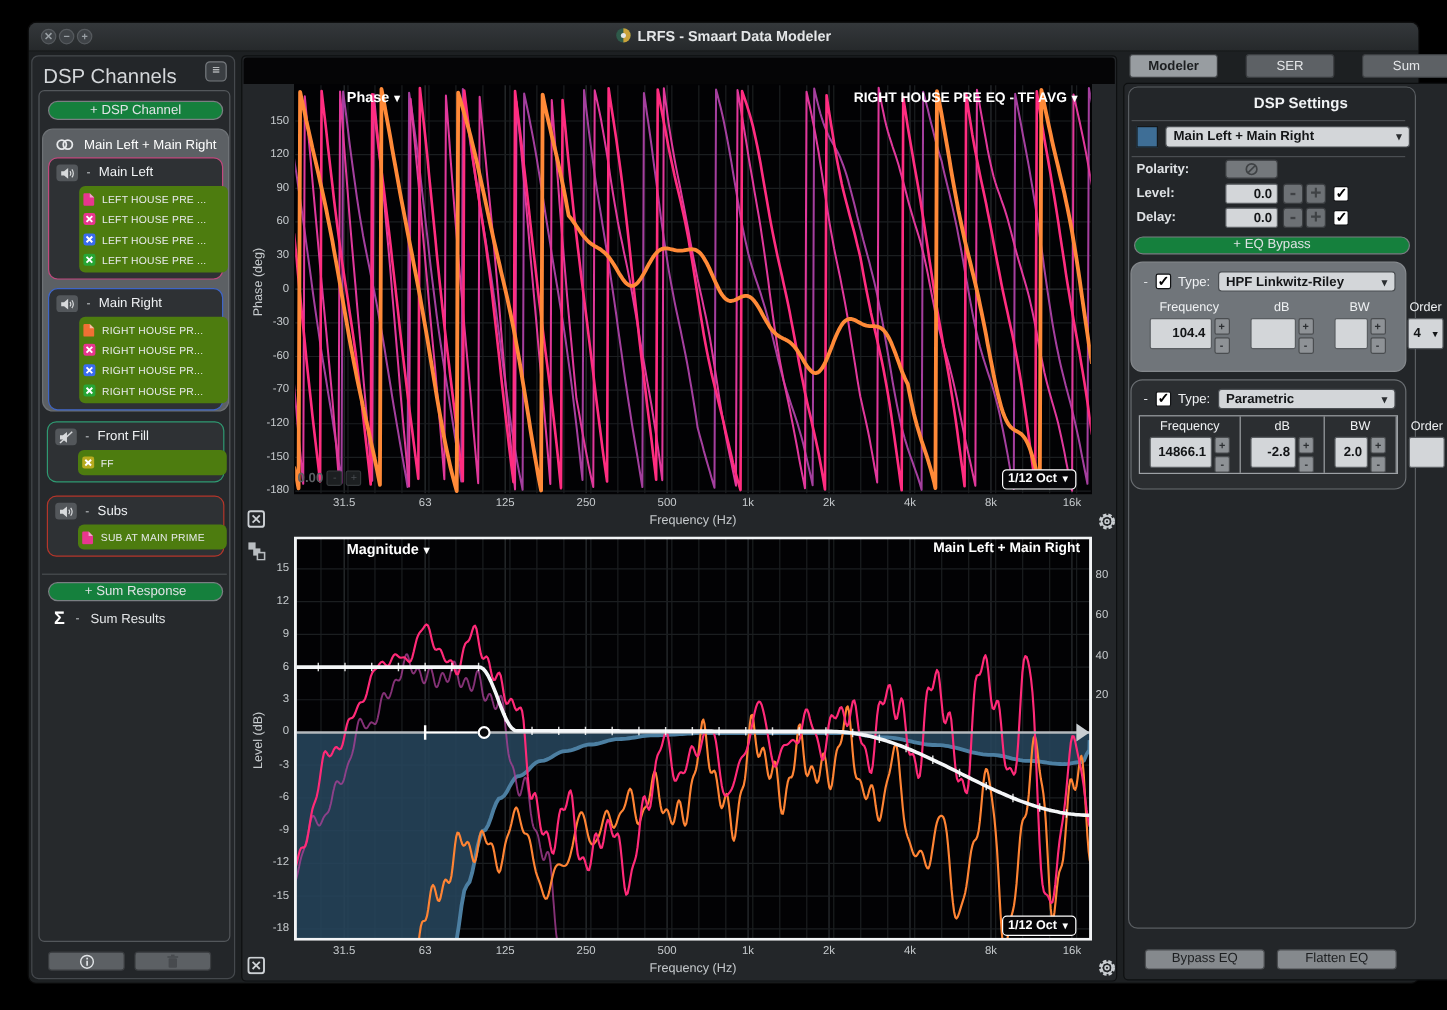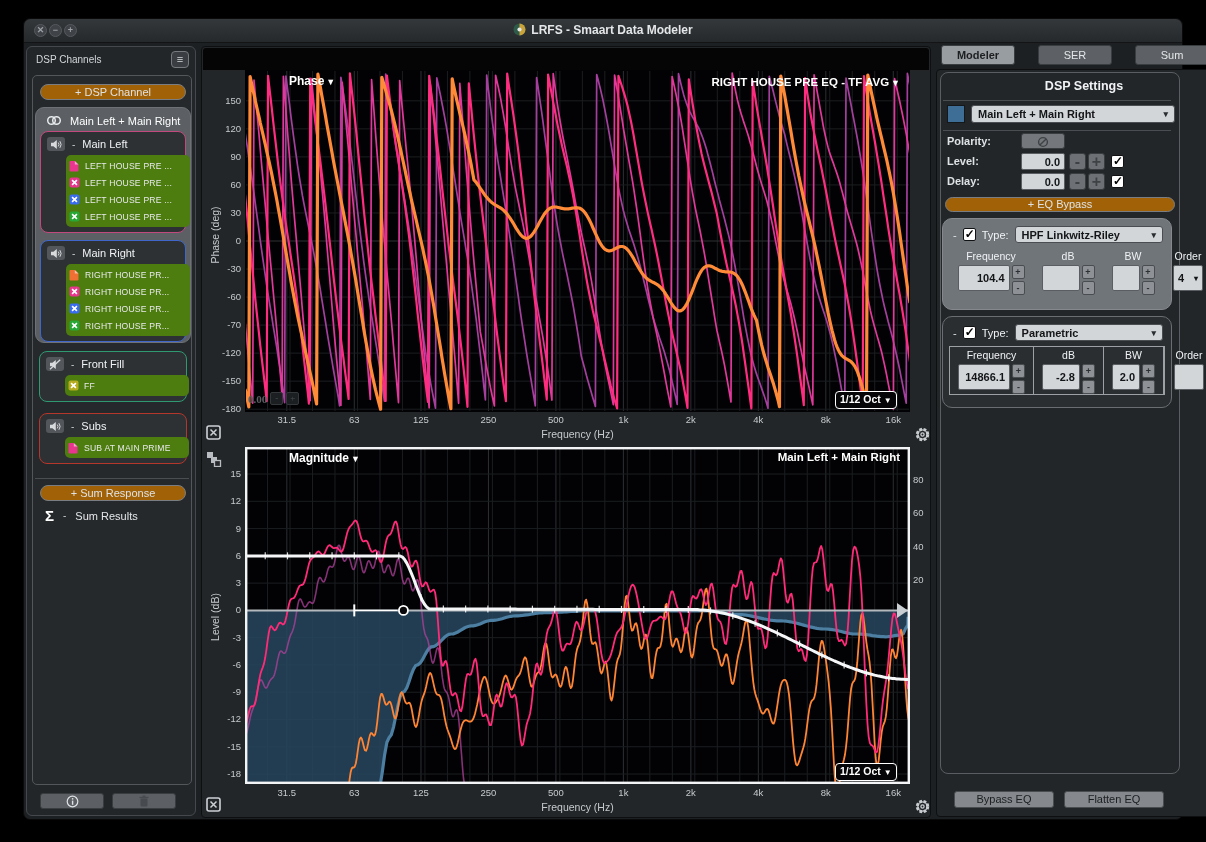--- a/index.html
+++ b/index.html
@@ -24,21 +24,21 @@
     background:#3f4347; border:1px solid #565a5e; color:#9aa0a5;
     font-size:9px; line-height:11px; text-align:center; font-weight:bold;
   }
   .win-title {
     position:absolute; left:0; right:0; top:4px; text-align:center;
     font-size:12px; font-weight:bold; color:#e4e6e8;
   }
   .win-title svg { vertical-align:-2px; margin-right:5px; }
   
   .btn-outline {
-    background:#a16207; border:1px solid #7a7e82; border-radius:8px;
+    background:#15803d; border:1px solid #7a7e82; border-radius:8px;
     color:#dfe2e5; font-size:11px; text-align:center;
   }
   .btn-gray {
     background:#5c6064; border:1px solid #3a3d40; border-radius:3px;
     color:#d8dadc; text-align:center;
   }
   .field {
     background:#d3d6d9; border:1px solid #5a5e62; border-radius:2px;
     color:#131517; font-size:11px; font-weight:bold; text-align:right;
     padding:0 4px; display:flex; align-items:center; justify-content:flex-end;
@@ -60,21 +60,21 @@
   .spin-btn {
     background:#8e9296; border:1px solid #4a4d50; border-radius:2px;
     color:#2c2f32; font-size:9px; font-weight:bold; text-align:center;
     line-height:11px;
   }
   
   #sidebar {
     position:absolute; left:2px; top:27px; width:170px; height:770px;
     background:#232629; border:1px solid #45494d; border-radius:6px;
   }
-  .sb-title { position:absolute; left:9px; top:7px; font-size:10px; color:#d4d7da; }
+  .sb-title { position:absolute; left:9px; top:7px; font-size:17px; color:#d4d7da; }
   .sb-menu-btn {
     position:absolute; right:6px; top:4px; width:18px; height:17px;
     background:#3a3e42; border:1px solid #777b7f; border-radius:4px;
     color:#d8dadc; font-size:11px; line-height:15px; text-align:center;
   }
   .sb-inner {
     position:absolute; left:5px; top:28px; width:160px; height:710px;
     border:1px solid #53575b; border-radius:5px; background:#26292c;
     overflow:hidden;
   }
@@ -473,21 +473,21 @@
           <polyline points="0.0,124.5 1.3,137.1 2.6,150.0 3.8,163.1 5.1,176.3 6.4,189.5 7.7,202.5 9.0,215.4 10.2,228.1 11.5,240.4 12.8,252.5 14.1,264.3 15.3,275.8 16.6,287.1 17.9,298.2 19.2,309.2 20.5,320.2 21.7,331.1 23.0,5.8 24.3,16.9 25.6,28.1 26.9,39.3 28.1,50.6 29.4,62.0 30.7,73.2 32.0,84.3 33.2,95.2 34.5,105.8 35.8,116.1 37.1,126.1 38.4,135.7 39.6,144.9 40.9,153.8 42.2,162.5 43.5,170.9 44.8,179.3 46.0,187.7 47.3,196.2 48.6,204.9 49.9,214.0 51.2,223.3 52.4,233.1 53.7,243.2 55.0,253.8 56.3,264.7 57.5,276.0 58.8,287.4 60.1,299.0 61.4,310.6 62.7,322.2 63.9,333.7 65.2,8.6 66.5,19.8 67.8,30.6 69.1,41.3 70.3,51.8 71.6,62.1 72.9,72.3 74.2,82.5 75.5,92.8 76.7,103.2 78.0,113.7 79.3,124.4 80.6,135.3 81.8,146.5 83.1,157.8 84.4,169.3 85.7,180.8 87.0,192.4 88.2,203.9 89.5,215.2 90.8,226.4 92.1,237.4 93.4,248.1 94.6,258.5 95.9,268.8 97.2,278.8 98.5,288.7 99.7,298.6 101.0,308.6 102.3,318.7 103.6,329.0 104.9,3.3 106.1,14.3 107.4,25.7 108.7,37.6 110.0,49.8 111.3,62.4 112.5,75.3 113.8,88.3 115.1,101.5 116.4,114.7 117.7,127.9 118.9,140.8 120.2,153.5 121.5,165.9 122.8,178.0 124.0,189.7 125.3,201.2 126.6,212.3 127.9,223.2 129.2,234.0 130.4,244.6 131.7,255.2 133.0,265.9 134.3,276.6 135.6,287.3 136.8,298.2 138.1,309.1 139.4,320.1 140.7,331.0 141.9,5.5 143.2,16.1 144.5,26.6 145.8,36.8 147.1,46.7 148.3,56.3 149.6,65.5 150.9,74.5 152.2,83.2 153.5,91.6 154.7,100.0 156.0,108.4 157.3,116.9 158.6,125.6 159.9,134.5 161.1,143.8 162.4,153.6 163.7,163.7 165.0,174.2 166.2,185.2 167.5,196.5 168.8,208.0 170.1,219.8 171.4,231.6 172.6,243.4 173.9,255.2 175.2,266.8 176.5,278.2 177.8,289.3 179.0,300.2 180.3,310.9 181.6,321.5 182.9,331.8 184.2,5.8 185.4,16.1 186.7,26.5 188.0,37.0 189.3,47.7 190.5,58.6 191.8,69.7 193.1,81.0 194.4,92.4 195.7,104.0 196.9,115.6 198.2,127.3 199.5,138.8 200.8,150.2 202.1,161.3 203.3,172.3 204.6,183.0 205.9,193.5 207.2,203.8 208.4,213.9 209.7,224.0 211.0,234.0 212.3,244.2 213.6,254.6 214.8,265.2 216.1,276.2 217.4,287.6 218.7,299.3 220.0,311.5 221.2,324.0 222.5,336.8 223.8,13.4 225.1,26.5 226.4,39.7 227.6,52.8 228.9,65.8 230.2,78.5 231.5,90.9 232.7,102.9 234.0,114.6 235.3,125.9 236.6,136.9 237.9,147.7 239.1,158.2 240.4,168.5 241.7,178.8 243.0,189.0 244.3,199.3 245.5,209.7 246.8,220.1 248.1,230.7 249.4,241.3 250.6,251.9 251.9,262.5 253.2,273.0 254.5,283.3 255.8,293.5 257.0,303.3 258.3,312.9 259.6,322.2 260.9,331.2 262.2,3.6 263.4,12.1 264.7,20.6 266.0,29.0 267.3,37.6 268.6,46.3 269.8,55.2 271.1,64.5 272.4,74.2 273.7,84.4 274.9,94.9 276.2,105.9 277.5,117.3 278.8,129.0 280.1,140.9 281.3,152.9 282.6,165.0 283.9,177.0 285.2,188.9 286.5,200.5 287.7,212.0 289.0,223.2 290.3,234.2 291.6,244.9 292.9,255.4 294.1,265.9 295.4,276.3 296.7,286.7 298.0,297.2 299.2,307.9 300.5,318.7 301.8,329.7 303.1,4.6 304.4,11.3 305.6,18.1 306.9,25.0 308.2,31.9 309.5,38.7 310.8,45.5 312.0,52.1 313.3,58.5 314.6,64.6 315.9,70.6 317.1,76.3 318.4,81.8 319.7,87.2 321.0,92.6 322.3,98.1 323.5,103.7 324.8,109.6 326.1,115.7 327.4,122.2 328.7,129.0 329.9,136.2 331.2,143.8 332.5,151.7 333.8,159.8 335.1,168.1 336.3,176.4 337.6,184.7 338.9,192.8 340.2,200.7 341.4,208.3 342.7,215.5 344.0,222.3 345.3,228.7 346.6,234.8 347.8,240.5 349.1,246.0 350.4,251.3 351.7,256.5 353.0,261.6 354.2,266.7 355.5,271.9 356.8,277.1 358.1,282.5 359.3,288.0 360.6,293.6 361.9,299.1 363.2,304.7 364.5,310.1 365.7,315.4 367.0,320.5 368.3,325.3 369.6,329.9 370.9,334.3 372.1,338.4 373.4,5.9 374.7,9.7 376.0,13.5 377.3,17.4 378.5,21.4 379.8,25.6 381.1,30.2 382.4,35.1 383.6,40.5 384.9,46.4 386.2,52.6 387.5,59.3 388.8,66.3 390.0,73.6 391.3,81.0 392.6,88.6 393.9,96.1 395.2,103.5 396.4,110.7 397.7,117.6 399.0,124.3 400.3,130.8 401.6,137.0 402.8,142.9 404.1,148.7 405.4,154.4 406.7,160.1 407.9,165.8 409.2,171.6 410.5,177.6 411.8,183.8 413.1,190.2 414.3,196.8 415.6,203.6 416.9,210.5 418.2,217.5 419.5,224.4 420.7,231.3 422.0,238.0 423.3,244.6 424.6,250.9 425.8,257.1 427.1,263.0 428.4,268.7 429.7,274.2 431.0,279.7 432.2,285.3 433.5,290.9 434.8,296.6 436.1,302.7 437.4,309.0 438.6,315.7 439.9,322.8 441.2,330.2 442.5,337.9 443.8,9.4 445.0,17.5 446.3,25.7 447.6,33.9 448.9,41.9 450.1,49.7 451.4,57.2 452.7,64.4 454.0,71.1 455.3,77.4 456.5,83.4 457.8,88.9 459.1,94.2 460.4,99.2 461.7,104.1 462.9,108.8 464.2,113.6 465.5,118.4 466.8,123.3 468.1,128.4 469.3,133.5 470.6,138.8 471.9,144.1 473.2,151.1 474.4,158.0 475.7,164.9 477.0,171.6 478.3,178.2 479.6,184.5 480.8,190.6 482.1,196.5 483.4,202.2 484.7,207.8 486.0,213.4 487.2,219.0 488.5,224.7 489.8,230.7 491.1,237.0 492.3,243.6 493.6,250.7 494.9,258.2 496.2,266.1 497.5,274.5 498.7,283.2 500.0,292.2 501.3,301.5 502.6,310.8 503.9,320.2 505.1,329.4 506.4,338.5 507.7,11.0 509.0,19.6 510.3,27.9 511.5,35.9 512.8,43.6 514.1,51.1 515.4,58.5 516.6,65.8 517.9,73.1 519.2,80.5 520.5,88.0 521.8,95.7 523.0,103.6 524.3,111.7 525.6,120.0 526.9,128.5 528.2,137.0 529.4,145.6 530.7,154.1 532.0,162.6 533.3,170.9 534.5,179.0 535.8,186.8 537.1,194.5 538.4,201.9 539.7,209.2 540.9,216.4 542.2,223.5 543.5,230.7 544.8,238.0 546.1,245.5 547.3,253.3 548.6,261.4 549.9,269.9 551.2,278.6 552.5,287.7 553.7,297.0 555.0,306.5 556.3,316.1 557.6,325.7 558.8,335.2 560.1,8.1 561.4,17.1 562.7,25.8 564.0,34.0 565.2,41.9 566.5,49.2 567.8,56.3 569.1,62.9 570.4,69.3 571.6,75.5 572.9,81.6 574.2,87.6 575.5,93.7 576.8,99.9 578.0,106.2 579.3,112.6 580.6,119.3 581.9,126.0 583.1,132.9 584.4,139.7 585.7,146.6 587.0,153.4 588.3,160.0 589.5,166.5 590.8,172.9 592.1,179.0 593.4,185.0 594.7,190.9 595.9,196.7 597.2,202.5 598.5,208.4 599.8,214.6 601.0,221.0 602.3,227.8 603.6,234.9 604.9,242.5 606.2,250.6 607.4,259.0 608.7,267.9 610.0,277.1 611.3,286.5 612.6,296.0 613.8,305.6 615.1,315.1 616.4,324.5 617.7,333.6 619.0,6.1 620.2,14.6 621.5,22.8 622.8,30.8 624.1,38.4 625.3,45.9 626.6,53.2 627.9,60.5 629.2,67.9 630.5,75.3 631.7,82.9 633.0,90.6 634.3,98.6 635.6,106.8 636.9,115.1 638.1,123.6 639.4,132.2 640.7,140.7 642.0,149.2 643.2,157.6 644.5,165.8 645.8,173.8 647.1,181.6 648.4,189.2 649.6,196.5 650.9,203.8 652.2,210.9 653.5,218.1 654.8,225.3 656.0,232.7 657.3,240.3 658.6,248.2 659.9,256.4 661.2,265.0 662.4,273.8 663.7,282.9 665.0,292.1" fill="none" stroke="#ff2d80" stroke-width="2.2" stroke-linejoin="round"></polyline>
           <polyline points="0.0,318.9 1.3,324.9 2.6,330.9 3.8,336.9 5.1,6.6 6.4,12.6 7.7,18.5 9.0,24.4 10.2,30.3 11.5,36.0 12.8,41.8 14.1,47.4 15.3,53.1 16.6,58.6 17.9,64.2 19.2,69.8 20.5,75.4 21.7,81.1 23.0,86.9 24.3,92.7 25.6,98.7 26.9,104.8 28.1,111.1 29.4,117.6 30.7,124.2 32.0,131.0 33.2,137.9 34.5,145.0 35.8,152.3 37.1,159.6 38.4,167.0 39.6,174.5 40.9,181.9 42.2,189.3 43.5,196.7 44.8,204.0 46.0,211.2 47.3,218.2 48.6,225.1 49.9,231.9 51.2,238.4 52.4,244.8 53.7,251.0 55.0,257.0 56.3,262.9 57.5,268.8 58.8,274.5 60.1,280.2 61.4,285.8 62.7,291.5 63.9,297.2 65.2,303.0 66.5,308.9 67.8,315.0 69.1,321.2 70.3,327.5 71.6,334.0 72.9,4.2 74.2,11.0 75.5,18.0 76.7,25.0 78.0,32.1 79.3,39.3 80.6,46.6 81.8,53.9 83.1,61.1 84.4,68.3 85.7,75.5 87.0,82.6 88.2,89.6 89.5,96.5 90.8,103.3 92.1,110.0 93.4,116.7 94.6,123.2 95.9,129.8 97.2,136.3 98.5,142.9 99.7,149.4 101.0,156.1 102.3,162.8 103.6,169.6 104.9,176.6 106.1,183.7 107.4,190.9 108.7,198.3 110.0,205.8 111.3,213.4 112.5,221.1 113.8,228.9 115.1,236.7 116.4,244.5 117.7,252.2 118.9,259.9 120.2,267.4 121.5,274.8 122.8,281.9 124.0,288.8 125.3,295.5 126.6,301.9 127.9,308.0 129.2,313.8 130.4,319.4 131.7,324.7 133.0,329.7 134.3,334.5 135.6,339.2 136.8,7.3 138.1,11.7 139.4,16.0 140.7,20.4 141.9,24.8 143.2,29.2 144.5,33.8 145.8,38.5 147.1,43.3 148.3,48.3 149.6,53.5 150.9,58.8 152.2,64.3 153.5,70.0 154.7,75.7 156.0,81.6 157.3,87.5 158.6,93.5 159.9,99.5 161.1,105.4 162.4,111.4 163.7,117.3 165.0,123.1 166.2,128.8 167.5,134.4 168.8,140.0 170.1,145.5 171.4,151.0 172.6,156.5 173.9,162.0 175.2,167.5 176.5,173.1 177.8,178.8 179.0,184.7 180.3,190.7 181.6,197.0 182.9,203.5 184.2,210.2 185.4,217.1 186.7,224.3 188.0,231.7 189.3,239.3 190.5,247.1 191.8,255.0 193.1,263.0 194.4,271.1 195.7,279.1 196.9,287.2 198.2,295.1 199.5,302.9 200.8,310.5 202.1,317.9 203.3,325.1 204.6,332.0 205.9,338.7 207.2,8.8 208.4,14.9 209.7,20.9 211.0,26.7 212.3,32.3 213.6,37.8 214.8,43.2 216.1,48.6 217.4,54.0 218.7,59.5 220.0,65.1 221.2,70.9 222.5,76.8 223.8,83.0 225.1,89.3 226.4,95.9 227.6,102.8 228.9,109.8 230.2,111.2 231.5,112.8 232.7,114.6 234.0,116.4 235.3,118.3 236.6,120.2 237.9,122.1 239.1,123.9 240.4,125.7 241.7,127.3 243.0,128.8 244.3,130.2 245.5,131.4 246.8,132.5 248.1,133.5 249.4,134.3 250.6,135.1 251.9,135.8 253.2,136.6 254.5,137.3 255.8,138.1 257.0,139.1 258.3,140.1 259.6,141.3 260.9,142.6 262.2,144.1 263.4,145.8 264.7,147.6 266.0,149.6 267.3,151.6 268.6,153.8 269.8,155.9 271.1,158.1 272.4,160.1 273.7,162.1 274.9,163.8 276.2,165.4 277.5,166.6 278.8,167.5 280.1,168.1 281.3,168.3 282.6,168.2 283.9,167.6 285.2,166.7 286.5,165.5 287.7,163.9 289.0,162.1 290.3,160.0 291.6,157.8 292.9,155.5 294.1,153.1 295.4,150.7 296.7,148.5 298.0,146.3 299.2,144.3 300.5,142.5 301.8,141.0 303.1,139.7 304.4,138.6 305.6,137.9 306.9,137.4 308.2,137.1 309.5,137.0 310.8,137.0 312.0,137.2 313.3,137.5 314.6,137.8 315.9,138.1 317.1,138.4 318.4,138.7 319.7,138.9 321.0,138.9 322.3,138.9 323.5,138.8 324.8,138.7 326.1,138.4 327.4,138.2 328.7,138.0 329.9,137.8 331.2,137.7 332.5,137.8 333.8,138.0 335.1,138.4 336.3,139.2 337.6,140.1 338.9,141.4 340.2,143.0 341.4,144.8 342.7,147.0 344.0,149.3 345.3,151.9 346.6,154.7 347.8,157.5 349.1,160.4 350.4,163.3 351.7,166.2 353.0,168.9 354.2,171.4 355.5,173.7 356.8,175.7 358.1,177.4 359.3,178.7 360.6,179.7 361.9,180.4 363.2,180.8 364.5,180.8 365.7,180.6 367.0,180.2 368.3,179.7 369.6,179.0 370.9,178.3 372.1,177.7 373.4,177.1 374.7,176.7 376.0,176.5 377.3,176.5 378.5,176.8 379.8,177.4 381.1,178.3 382.4,179.5 383.6,180.9 384.9,182.6 386.2,184.6 387.5,186.7 388.8,188.9 390.0,191.3 391.3,193.6 392.6,195.9 393.9,198.2 395.2,200.3 396.4,202.3 397.7,204.1 399.0,205.7 400.3,207.1 401.6,208.3 402.8,209.3 404.1,210.2 405.4,210.9 406.7,211.6 407.9,212.2 409.2,212.8 410.5,213.5 411.8,214.3 413.1,215.1 414.3,216.2 415.6,217.4 416.9,218.8 418.2,220.4 419.5,222.1 420.7,224.1 422.0,226.1 423.3,228.2 424.6,230.4 425.8,232.5 427.1,234.5 428.4,236.3 429.7,237.9 431.0,239.2 432.2,240.2 433.5,240.8 434.8,240.9 436.1,240.6 437.4,239.9 438.6,238.7 439.9,237.0 441.2,234.9 442.5,232.5 443.8,229.7 445.0,226.7 446.3,223.6 447.6,220.3 448.9,217.0 450.1,213.7 451.4,210.6 452.7,207.7 454.0,205.0 455.3,202.6 456.5,200.6 457.8,198.9 459.1,197.6 460.4,196.7 461.7,196.1 462.9,195.8 464.2,195.8 465.5,196.1 466.8,196.5 468.1,197.1 469.3,197.8 470.6,198.5 471.9,199.2 473.2,199.9 474.4,200.5 475.7,200.9 477.0,201.3 478.3,201.5 479.6,201.7 480.8,201.8 482.1,201.8 483.4,201.9 484.7,202.0 486.0,202.2 487.2,202.5 488.5,203.1 489.8,203.9 491.1,204.9 492.3,206.3 493.6,208.1 494.9,210.1 496.2,212.5 497.5,215.2 498.7,218.2 500.0,221.4 501.3,224.8 502.6,228.4 503.9,231.9 505.1,235.4 506.4,238.9 507.7,242.1 509.0,245.1 510.3,247.9 511.5,250.2 512.8,257.0 514.1,263.4 515.4,269.3 516.6,274.9 517.9,280.0 519.2,284.8 520.5,289.2 521.8,293.4 523.0,297.4 524.3,301.2 525.6,305.1 526.9,308.9 528.2,312.9 529.4,317.1 530.7,321.5 532.0,326.2 533.3,331.2 534.5,336.7 535.8,6.0 537.1,12.2 538.4,18.7 539.7,25.5 540.9,32.6 542.2,39.9 543.5,47.4 544.8,54.9 546.1,62.5 547.3,70.1 548.6,77.6 549.9,84.9 551.2,92.0 552.5,98.9 553.7,105.5 555.0,111.8 556.3,117.9 557.6,123.8 558.8,129.4 560.1,134.9 561.4,140.2 562.7,145.4 564.0,150.6 565.2,155.8 566.5,161.1 567.8,166.5 569.1,172.1 570.4,177.8 571.6,183.8 572.9,190.0 574.2,196.3 575.5,202.9 576.8,209.5 578.0,216.3 579.3,223.1 580.6,229.8 581.9,236.4 583.1,242.9 584.4,249.0 585.7,254.8 587.0,260.3 588.3,265.2 589.5,269.7 590.8,273.7 592.1,277.1 593.4,280.0 594.7,282.4 595.9,284.3 597.2,285.9 598.5,287.0 599.8,288.0 601.0,288.7 602.3,289.4 603.6,290.1 604.9,290.9 606.2,291.8 607.4,293.1 608.7,294.7 610.0,296.7 611.3,299.2 612.6,302.2 613.8,305.6 615.1,309.6 616.4,314.0 617.7,318.8 619.0,324.0 620.2,329.5 621.5,335.3 622.8,5.0 624.1,11.1 625.3,17.3 626.6,23.5 627.9,29.6 629.2,35.7 630.5,41.6 631.7,47.4 633.0,53.1 634.3,58.6 635.6,64.1 636.9,69.4 638.1,74.8 639.4,80.2 640.7,85.6 642.0,91.2 643.2,97.0 644.5,103.1 645.8,109.5 647.1,116.2 648.4,123.3 649.6,130.7 650.9,138.5 652.2,146.6 653.5,155.0 654.8,163.7 656.0,172.6 657.3,181.6 658.6,190.6 659.9,199.5 661.2,208.3 662.4,216.9 663.7,225.2 665.0,233.1" fill="none" stroke="#ff8a38" stroke-width="3.2" stroke-linejoin="round"></polyline>
         </g>
       </svg>
     <div class="chart-title" style="top:27px;">
       <span>Phase</span><span class="caret">▼</span>
     </div>
     <div class="trace-label" style="top:29px;">
       <span>RIGHT HOUSE PRE EQ - TF AVG</span><span class="caret">▼</span>
     </div>
-    <div class="ghost-ctl" style="left:46px; top:345px;font-family:Liberation Serif, serif;">
+    <div class="ghost-ctl" style="left:46px; top:345px;">
       <span class="ghost-val">0.00</span>
       <span class="ghost-btn">-</span>
       <span class="ghost-btn">+</span>
     </div>
     <div class="smooth-badge" style="left:633px; top:344px;">
       <span>1/12 Oct</span> <span class="caret">▼</span>
     </div>
     <div class="axis-label ylab" style="left:13px; top:188px;">Phase (deg)</div>
     <div class="axis-label" style="left:243px; width:265px; top:381px;">Frequency (Hz)</div>
     <div class="corner-btn" style="left:4px; top:378px;">

